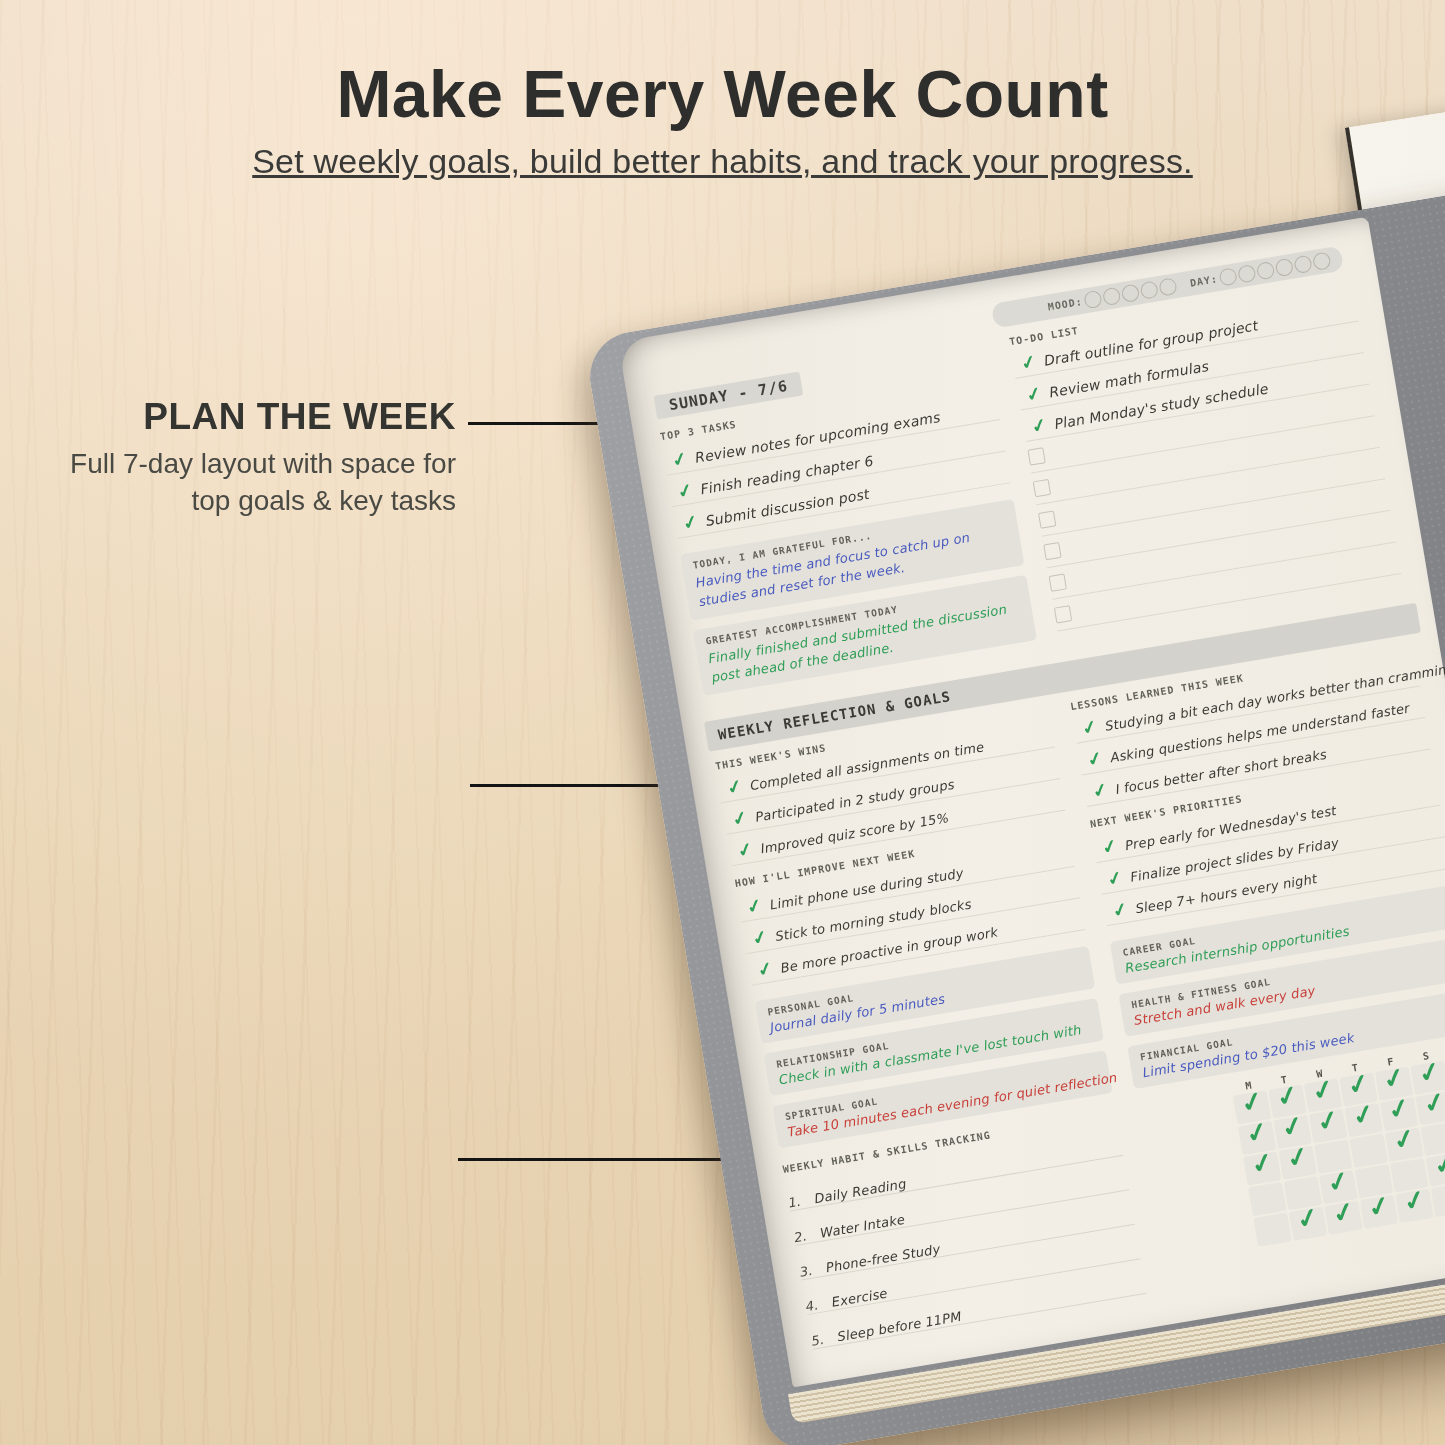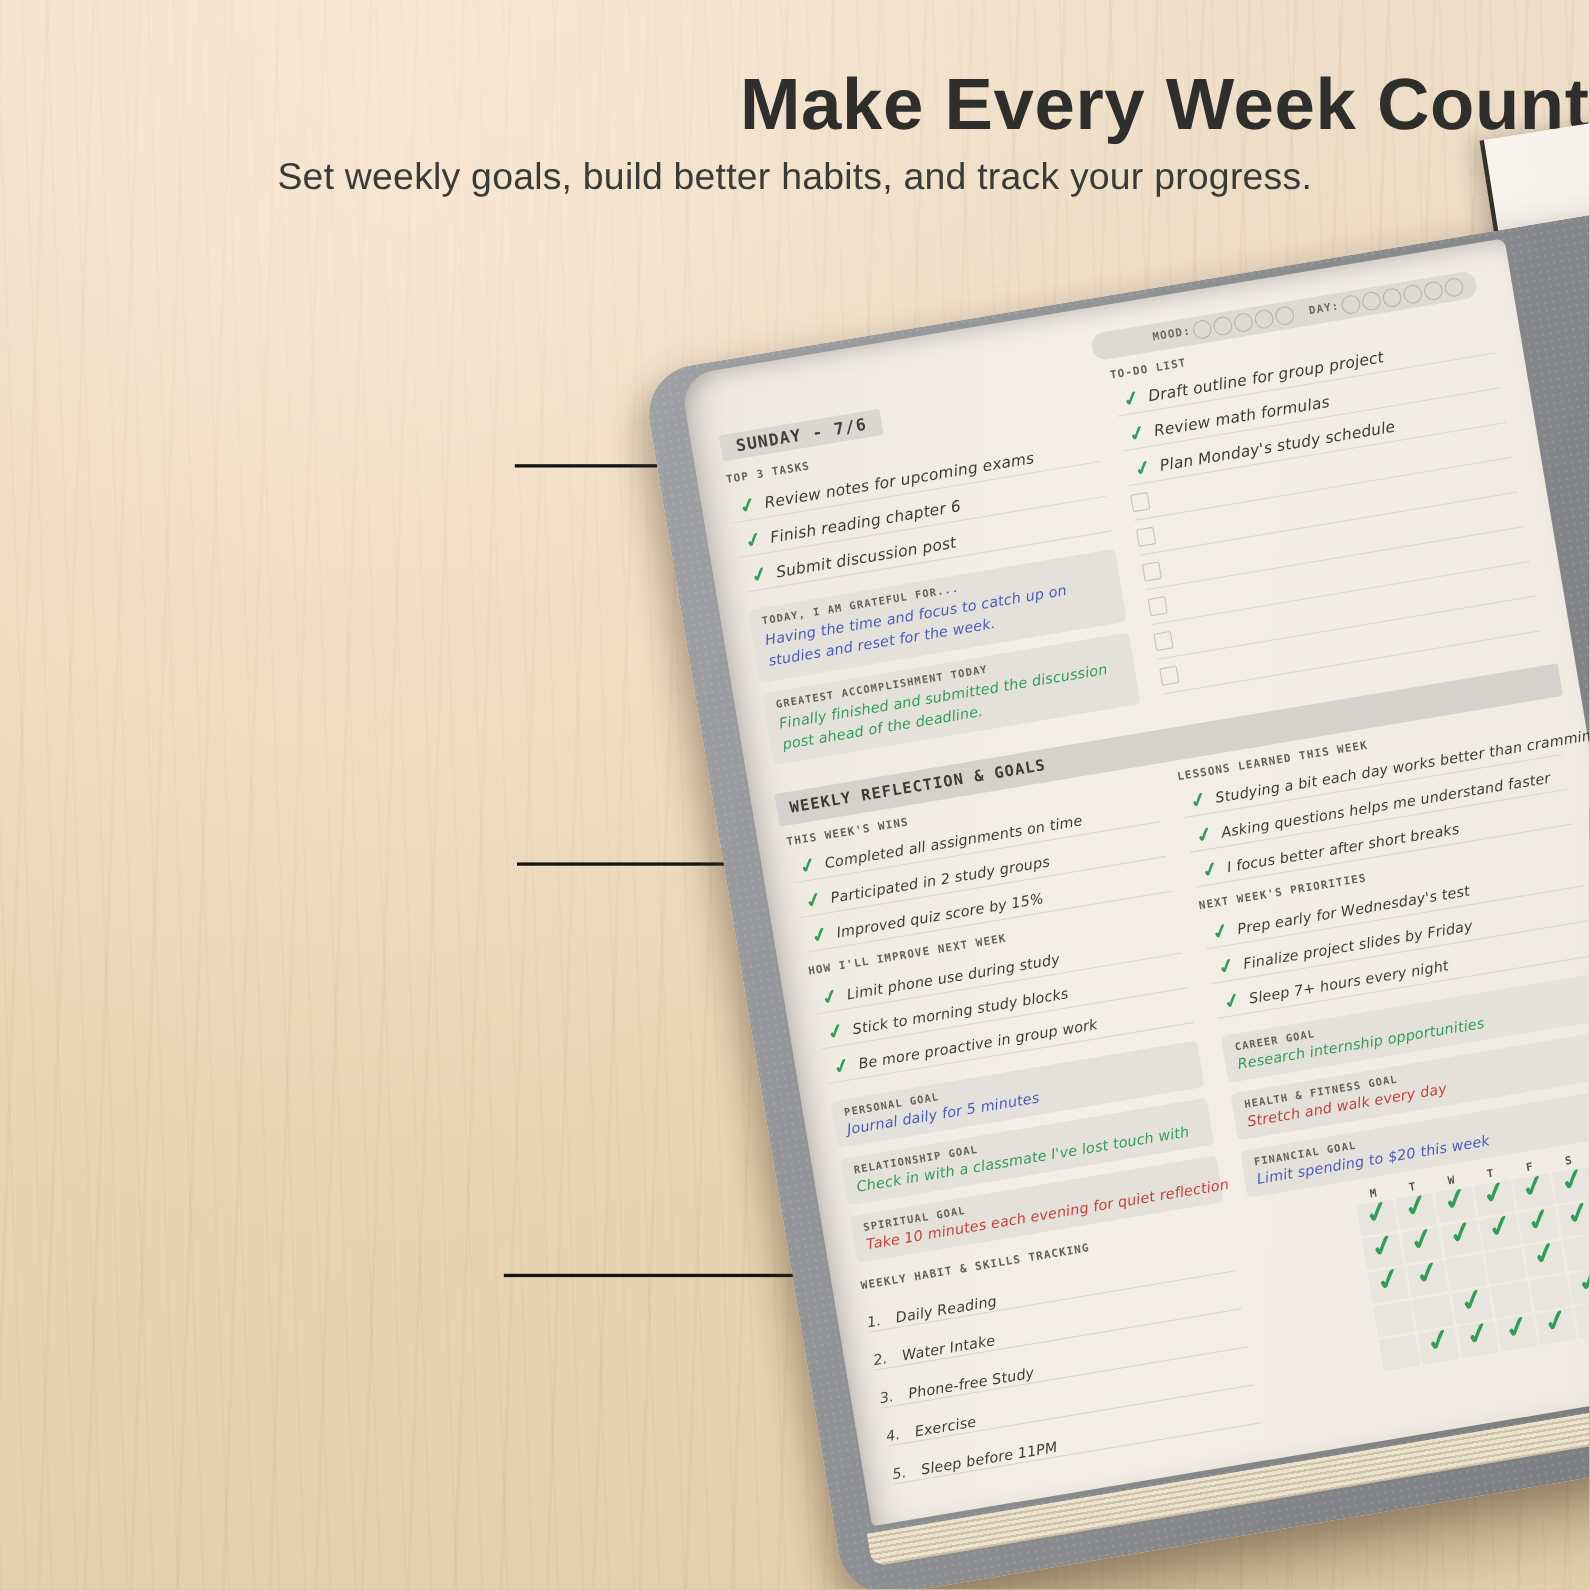--- a/index.html
+++ b/index.html
@@ -4,24 +4,24 @@
 <style>
   html,body{margin:0;padding:0;background:#d8c6a6;}
   .canvas{position:relative;width:1445px;height:1445px;overflow:hidden;
     font-family:"Liberation Sans",sans-serif;
     background:
       radial-gradient(ellipse at 25% 8%, rgba(255,238,220,0.55), rgba(255,238,220,0) 55%),
       repeating-linear-gradient(92deg, rgba(172,132,92,0.07) 0 3px, rgba(0,0,0,0) 3px 42px),
       repeating-linear-gradient(88deg, rgba(188,148,108,0.08) 0 2px, rgba(0,0,0,0) 2px 23px),
       linear-gradient(180deg,#efdfc9 0%,#ead7b8 45%,#e5d0ad 100%);}
   
-  .headline{position:absolute;left:0;right:0;top:56px;text-align:right;color:#2e2e2d;
+  .headline{position:absolute;left:0;right:0;top:56px;text-align:center;color:#2e2e2d;
     font-size:66px;font-weight:bold;letter-spacing:0.5px;}
   .subheadline{position:absolute;left:0;right:0;top:142px;text-align:center;color:#3a3a38;
-    font-size:34px;font-weight:normal;letter-spacing:0.2px;}
+    font-size:34px;font-weight:normal;letter-spacing:0.2px;text-decoration:underline;}
   
   .callout{position:absolute;text-align:right;color:#33332f;}
   .callout .c-title{font-size:37px;font-weight:bold;letter-spacing:0.5px;color:#343431;}
   .callout .c-desc{font-size:28px;color:#4a4a45;line-height:1.32;margin-top:8px;}
   .arrow{position:absolute;border-top:3px solid #141414;}
   .arrow::after{content:"";position:absolute;right:-2px;top:-8px;width:0;height:0;
     border-left:12px solid #141414;border-top:6.5px solid transparent;border-bottom:6.5px solid transparent;}
   
   .backpage{position:absolute;left:1345px;top:128px;width:420px;height:1340px;
     transform:rotate(-9deg);transform-origin:0 0;background:linear-gradient(95deg,#f7f4ed,#efebe1);
@@ -87,20 +87,24 @@
 </head>
 <body>
 
 <div class="canvas">
 
   <div class="headline">Make Every Week Count</div>
   <div class="subheadline">Set weekly goals, build better habits, and track your progress.</div>
 
   <div class="backpage"></div>
 
+  <div class="callout" style="left:60px;top:396px;width:396px;">
+    <div class="c-title">PLAN THE WEEK</div>
+    <div class="c-desc">Full 7-day layout with space for top goals &amp; key tasks</div>
+  </div>
   <div class="arrow" style="left:468px;top:422px;width:174px;"></div>
 
   <div class="callout" style="left:36px;top:760px;width:420px;">
   </div>
   <div class="arrow" style="left:470px;top:784px;width:224px;"></div>
 
   <div class="arrow" style="left:458px;top:1158px;width:330px;"></div>
 
   <div class="notebook">
     <div class="cover"></div>

